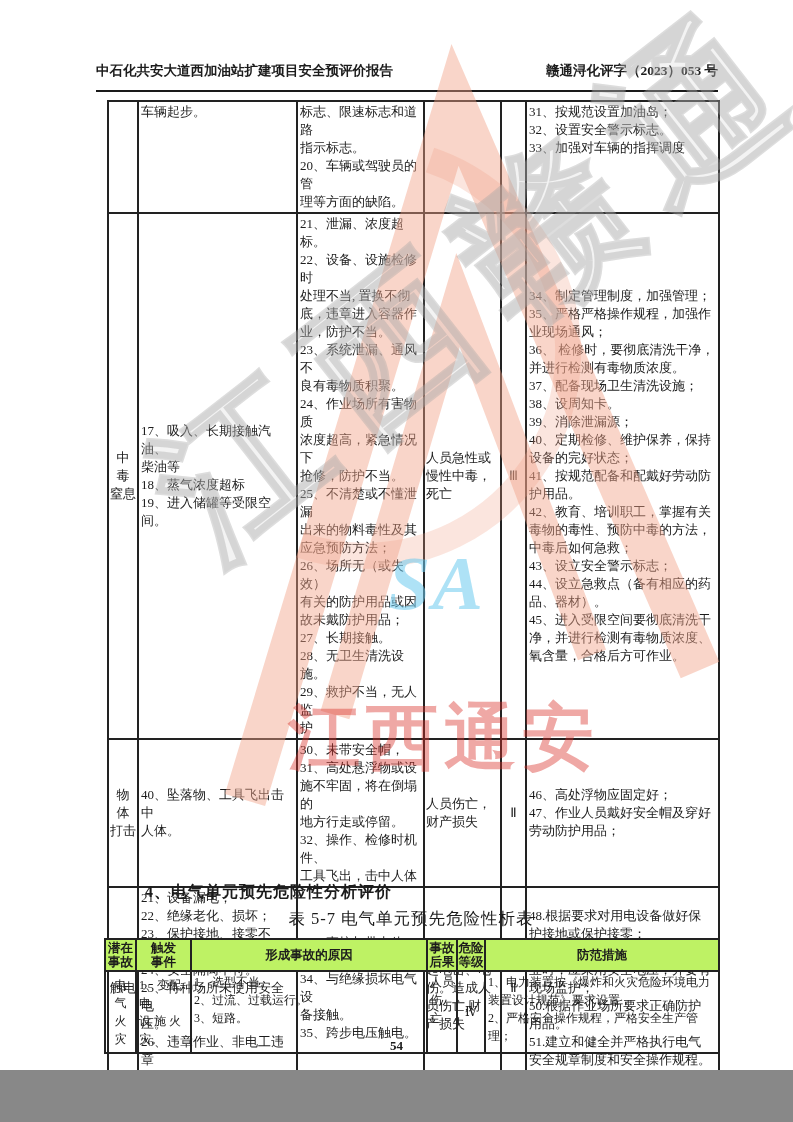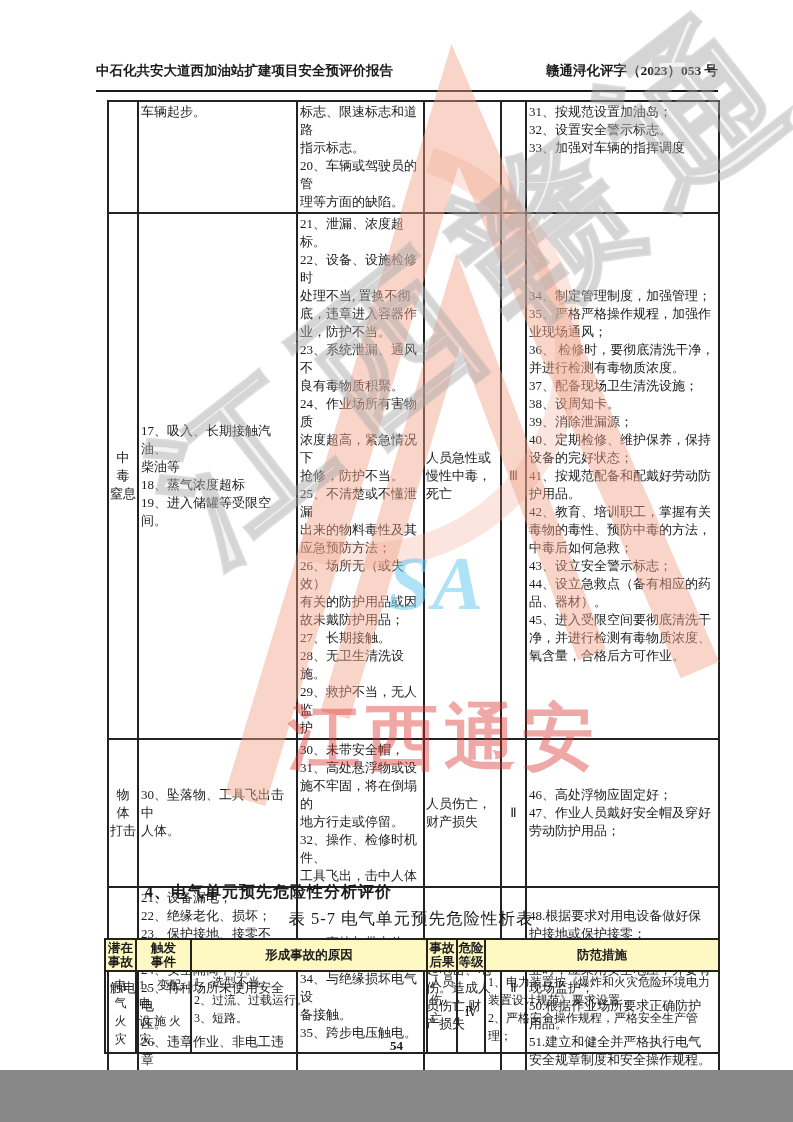--- a/index.html
+++ b/index.html
@@ -23,21 +23,21 @@
     border:2px solid #222; vertical-align:middle;
     white-space:pre-line; overflow:hidden;margin-left:28px;
   }
   .t1 { position:absolute; left:107px; top:100px; width:611px; font-size:13px; }
   .t1 td { line-height:18px; padding:1px 2px; }
   .t1 .c-hazard   { text-align:center; padding:0; }
   .t1 .c-level    { text-align:center; font-family:"Liberation Serif",serif; font-weight:normal; }
   .t1 .c-conseq   { padding-left:1px; }
   .t2 { position:absolute; left:104px; top:938px; width:614px; font-size:12px; }
   .t2 th {
-    background:#fef9c3; font-weight:bold; text-align:center;
+    background:#bef264; font-weight:bold; text-align:center;
     font-size:12.5px; line-height:14px; padding:1px 0;
   }
   .t2 td { line-height:18px; padding:1px 2px; }
   .t2 .c-hazard { text-align:center; padding:4px; }
   .t2 .c-level  { text-align:center; }
   
   .section-heading {
     position:absolute; left:145px; top:882px;
     font-size:16px; font-weight:bold; letter-spacing:1px;
   }
@@ -153,21 +153,21 @@
 43、设立安全警示标志；
 44、设立急救点（备有相应的药
 品、器材）。
 45、进入受限空间要彻底清洗干
 净，并进行检测有毒物质浓度、
 氧含量，合格后方可作业。</td>
     </tr>
     <tr style="height:110px">
       <td class="c-hazard">物 体
 打击</td>
-      <td>30、坠落物、工具飞出击中
+      <td>40、坠落物、工具飞出击中
 人体。</td>
       <td>30、未带安全帽，
 31、高处悬浮物或设
 施不牢固，将在倒塌的
 地方行走或停留。
 32、操作、检修时机件、
 工具飞出，击中人体</td>
       <td class="c-conseq">人员伤亡，
 财产损失</td>
       <td class="c-level">Ⅱ</td>

